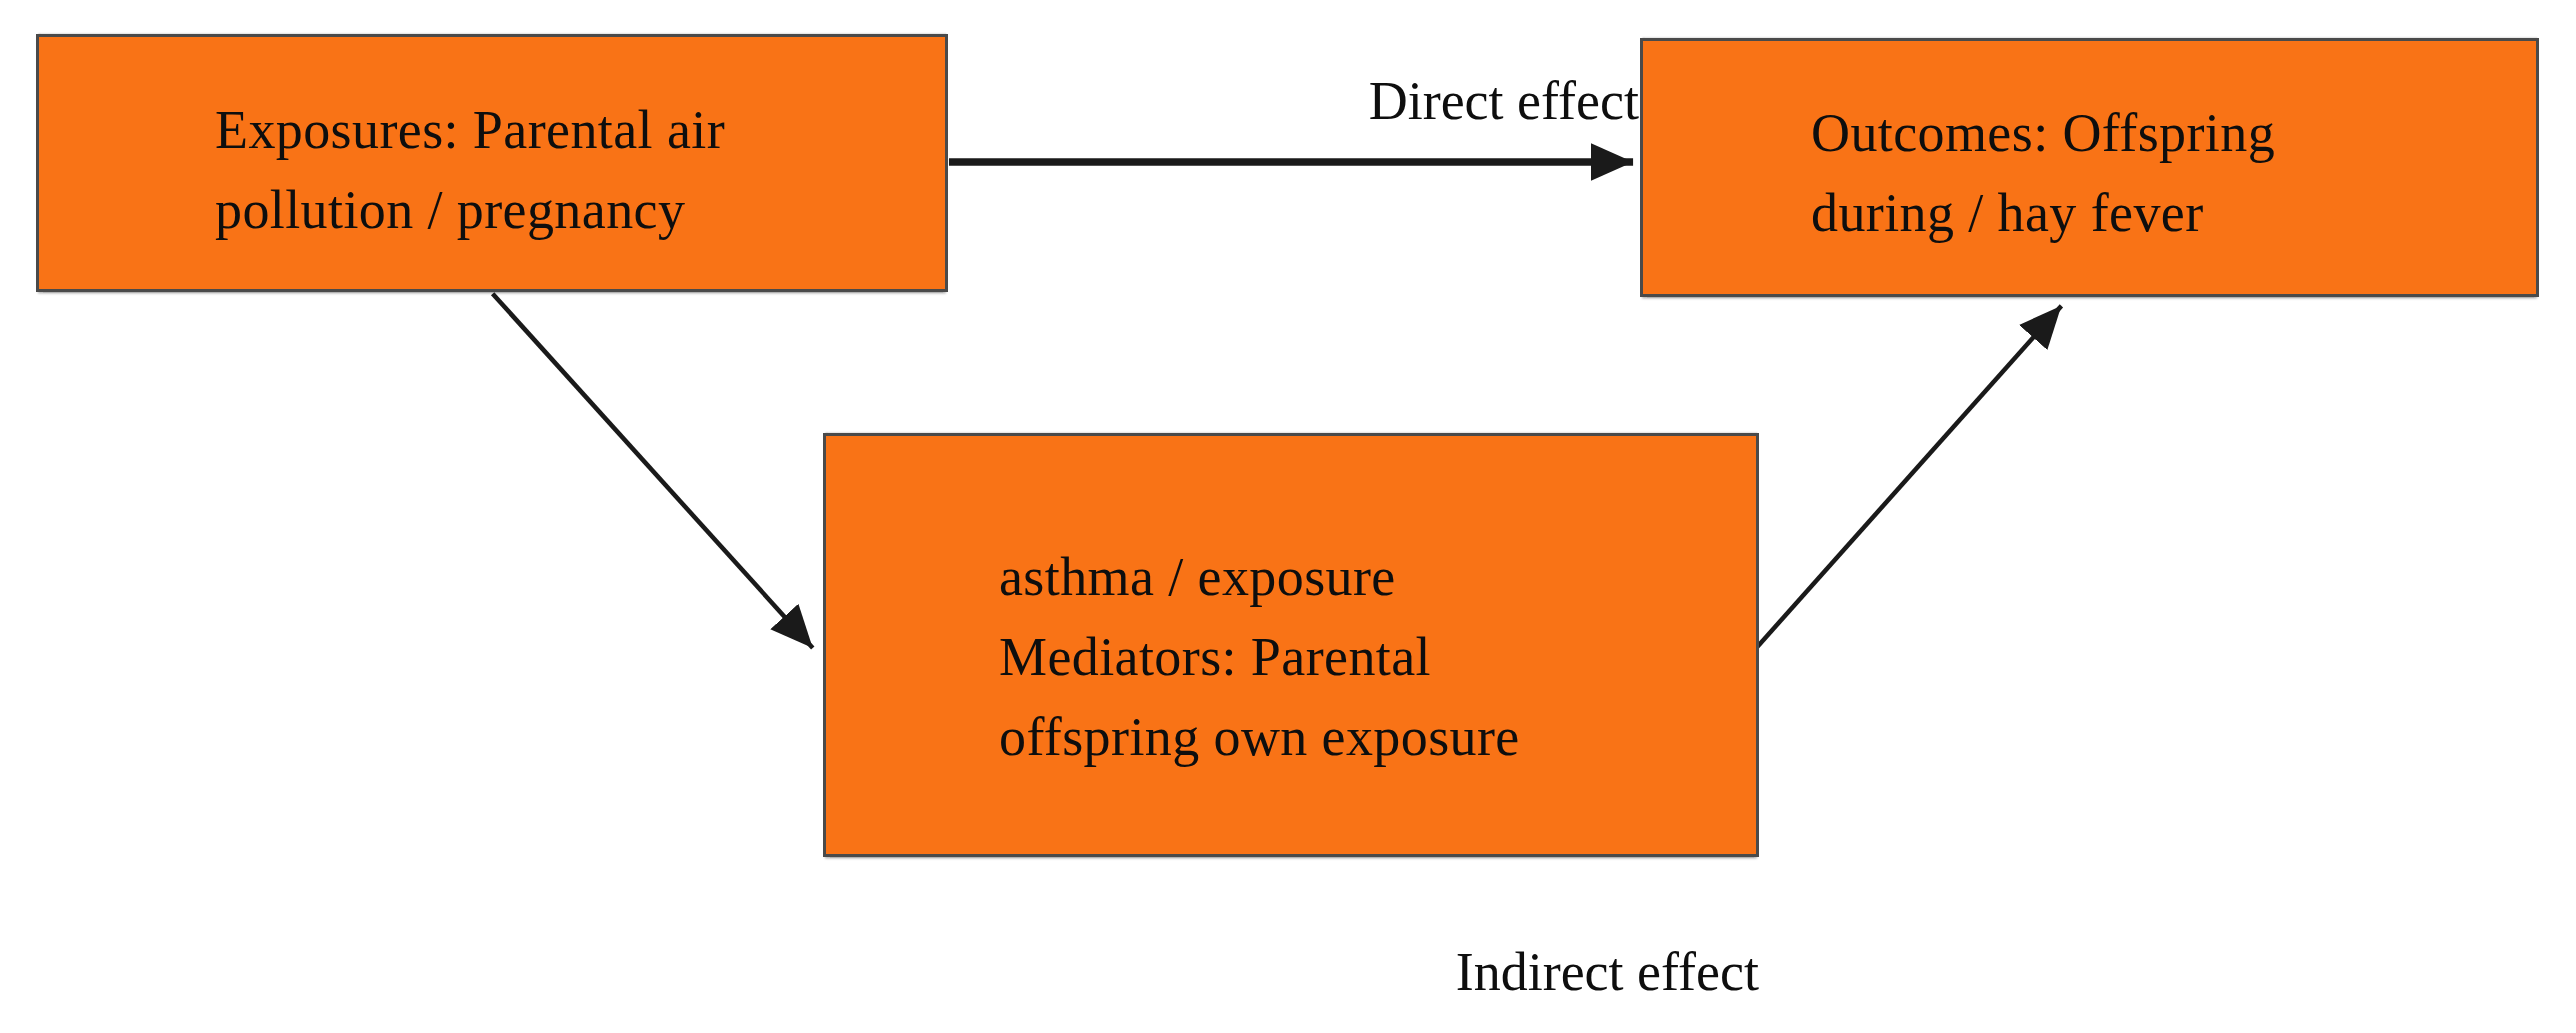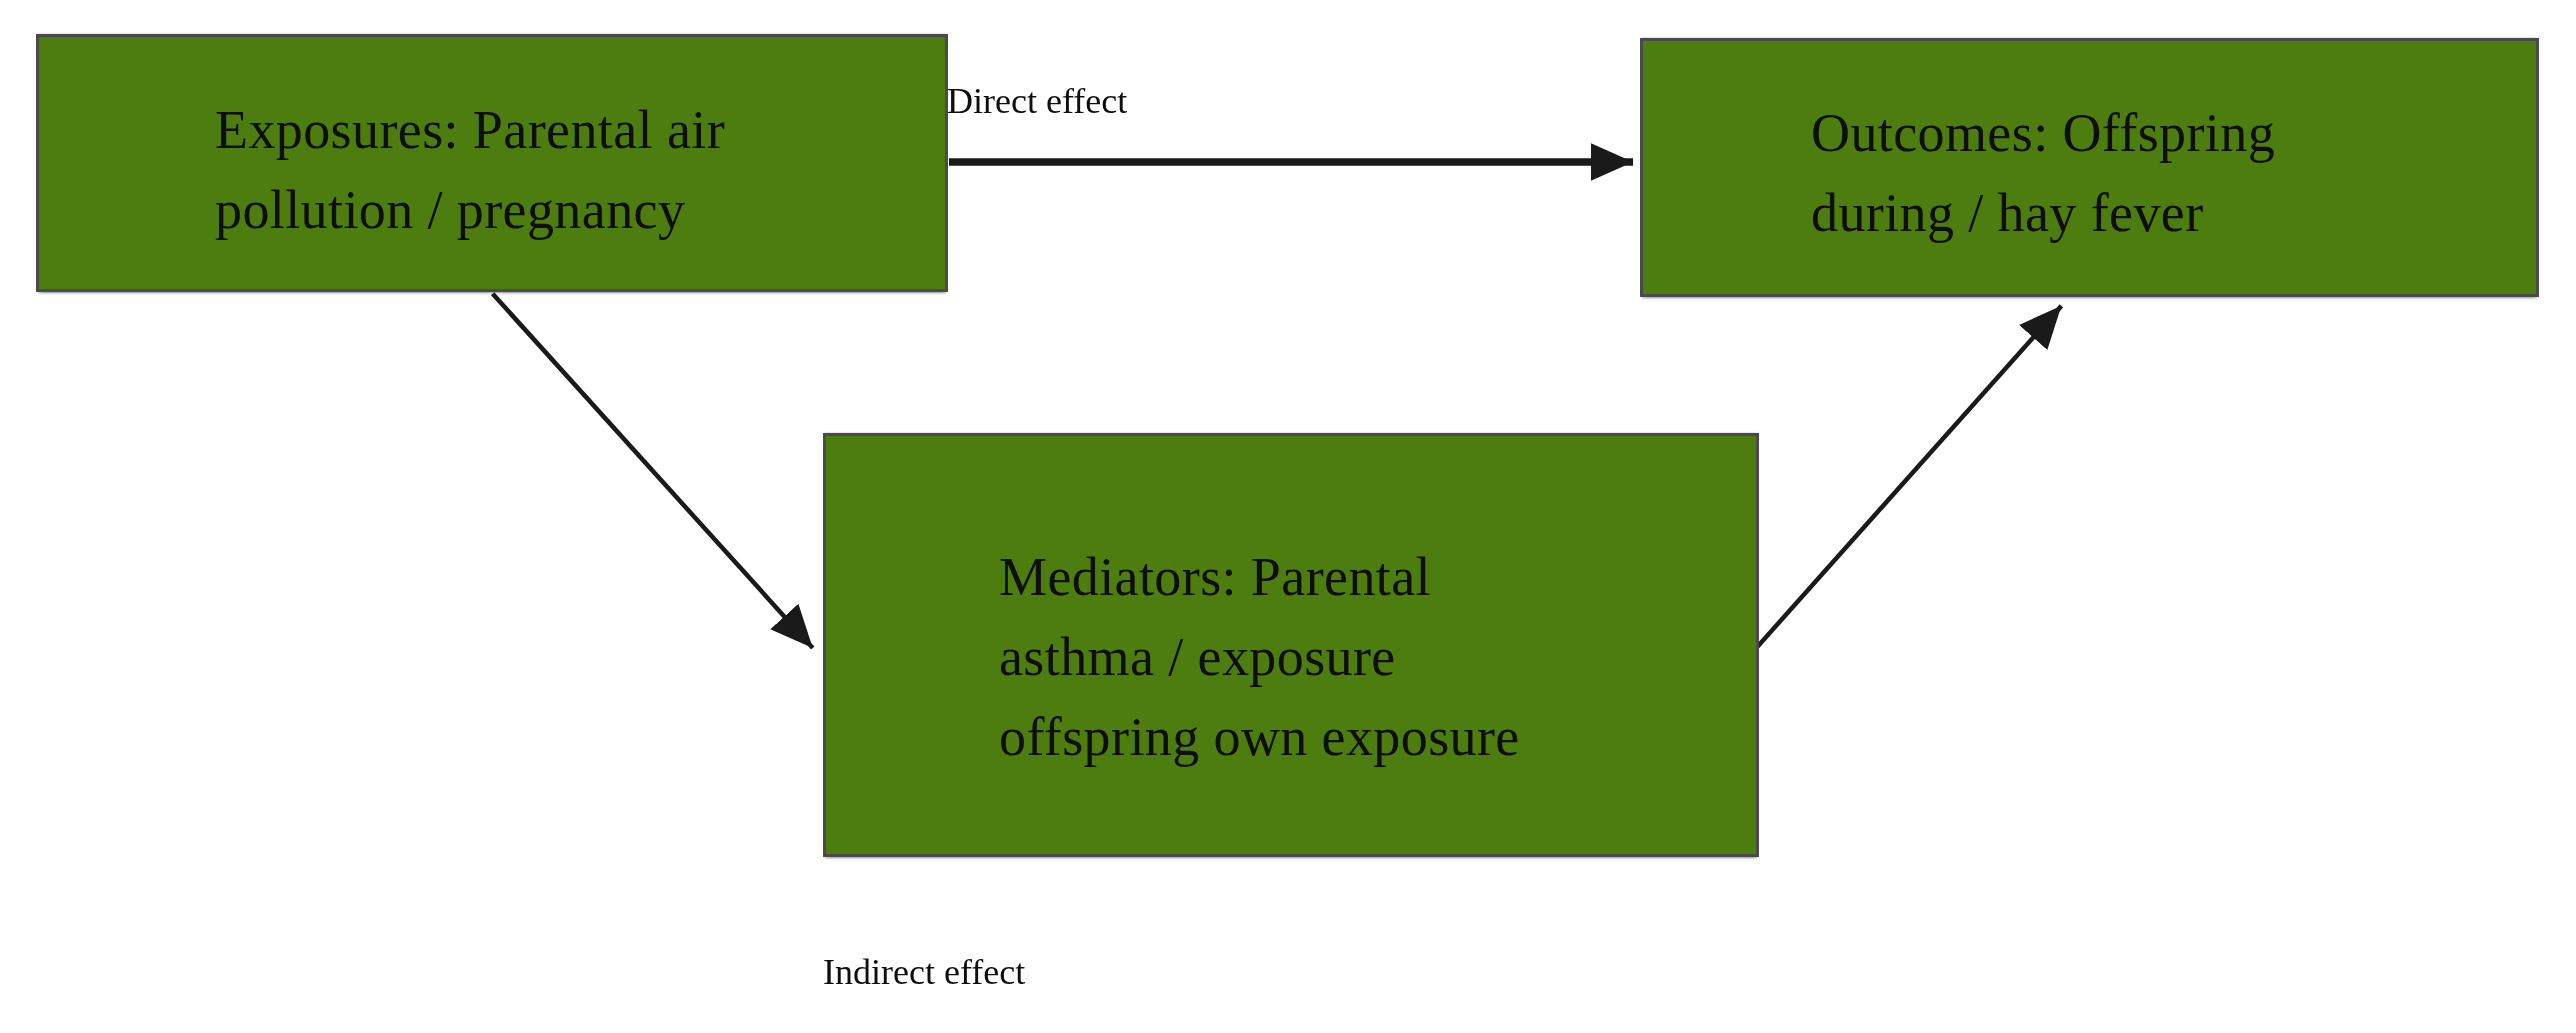--- a/index.html
+++ b/index.html
@@ -26,21 +26,21 @@
   .shaft {
     stroke: #1a1a1a;
     stroke-width: 6;
   }
   .shaft.thick {
     stroke-width: 10;
   }
   .box {
     position: absolute;
     box-sizing: border-box;
-    background: #4d7c0f;
+    background: #f97316;
     border: 3px solid #4a4a4a;
     box-shadow: 0 4.5px 2.3px -2.3px rgba(0,0,0,0.30), 0 -2.3px 1.5px -1.5px rgba(0,0,0,0.18);
     display: flex;
     flex-direction: column;
     justify-content: center;
     font-size: 54px;
     line-height: 80px;
     letter-spacing: 0.4px;
   }
   .box .line {
@@ -63,23 +63,23 @@
   }
   .box.mediators {
     left: 823px;
     top: 433px;
     width: 936px;
     height: 424px;
     padding: 23px 23px 0 173px;
   }
   .arrow-label {
     position: absolute;
-    font-size: 36px;
+    font-size: 54px;
     line-height: 80px;
-    text-align: left;
+    text-align: right;
     white-space: nowrap;
   }
   .arrow-label.direct {
     left: 947px;
     top: 61px;
     width: 692px;
   }
   .arrow-label.indirect {
     left: 823px;
     top: 932px;
@@ -106,22 +106,22 @@
     <span class="line">Exposures: Parental air</span>
     <span class="line">pollution / pregnancy</span>
   </div>
 
   <div class="box outcomes">
     <span class="line">Outcomes: Offspring</span>
     <span class="line">during / hay fever</span>
   </div>
 
   <div class="box mediators">
+    <span class="line">asthma / exposure</span>
     <span class="line">Mediators: Parental</span>
-    <span class="line">asthma / exposure</span>
     <span class="line">offspring own exposure</span>
   </div>
 
   <div class="arrow-label direct">Direct effect</div>
 
   <div class="arrow-label indirect">Indirect effect</div>
 
 </div>
 
 

